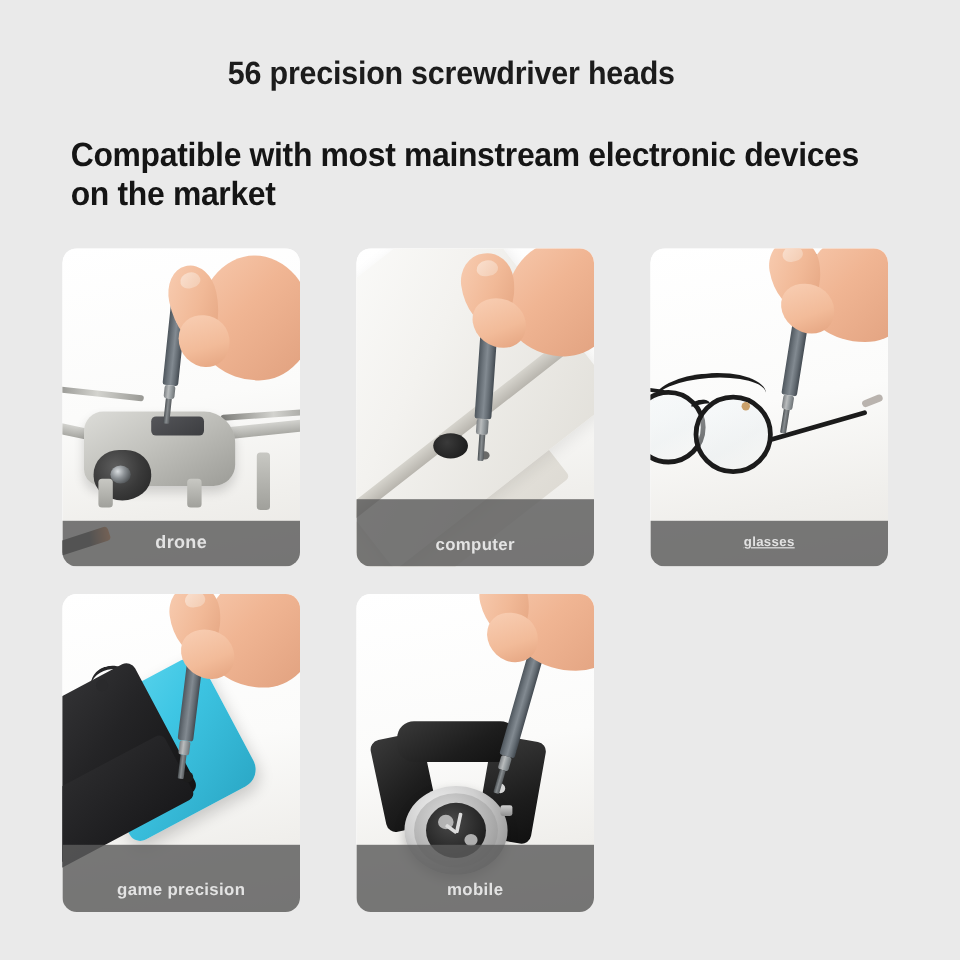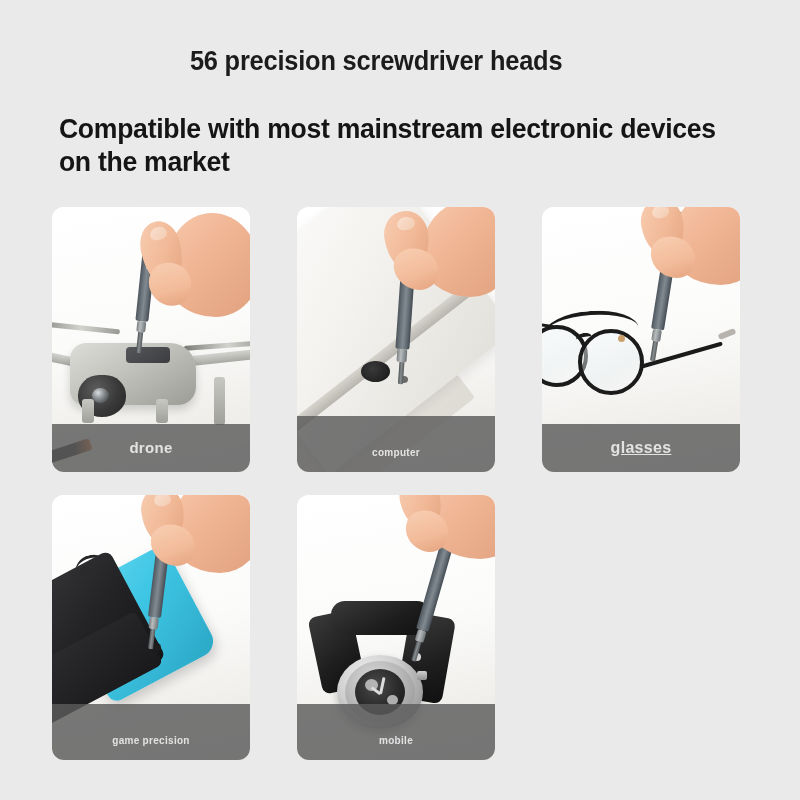--- a/index.html
+++ b/index.html
@@ -155,26 +155,26 @@
     text-align: center;
   }
   .label-text {
     color: #e3e3e3;
     font-weight: bold;
     letter-spacing: .3px;
     line-height: 1.06;
     white-space: pre-line;
   }
 
-  .band-tall  { height: 48px; text-align: right; }
+  .band-tall  { height: 38px; text-align: right; }
   .band-short { height: 56px; }
 
   .lbl-lg { font-size: 15px; }
-  .lbl-md { font-size: 16px; text-decoration: underline; }
-  .lbl-sm { font-size: 10px; margin-top: 19px; }
+  .lbl-md { font-size: 11px; text-decoration: underline; }
+  .lbl-sm { font-size: 14px; margin-top: 19px; }
 
   
   .drone-body {
     position: absolute;
     left: 18px; top: 136px;
     width: 126px; height: 62px;
     background: linear-gradient(150deg, #dcdcd8 0%, #c2c2bd 45%, #9c9c97 100%);
     border-radius: 16px 26px 18px 14px;
     box-shadow: 0 5px 9px rgba(0,0,0,.16);
   }

